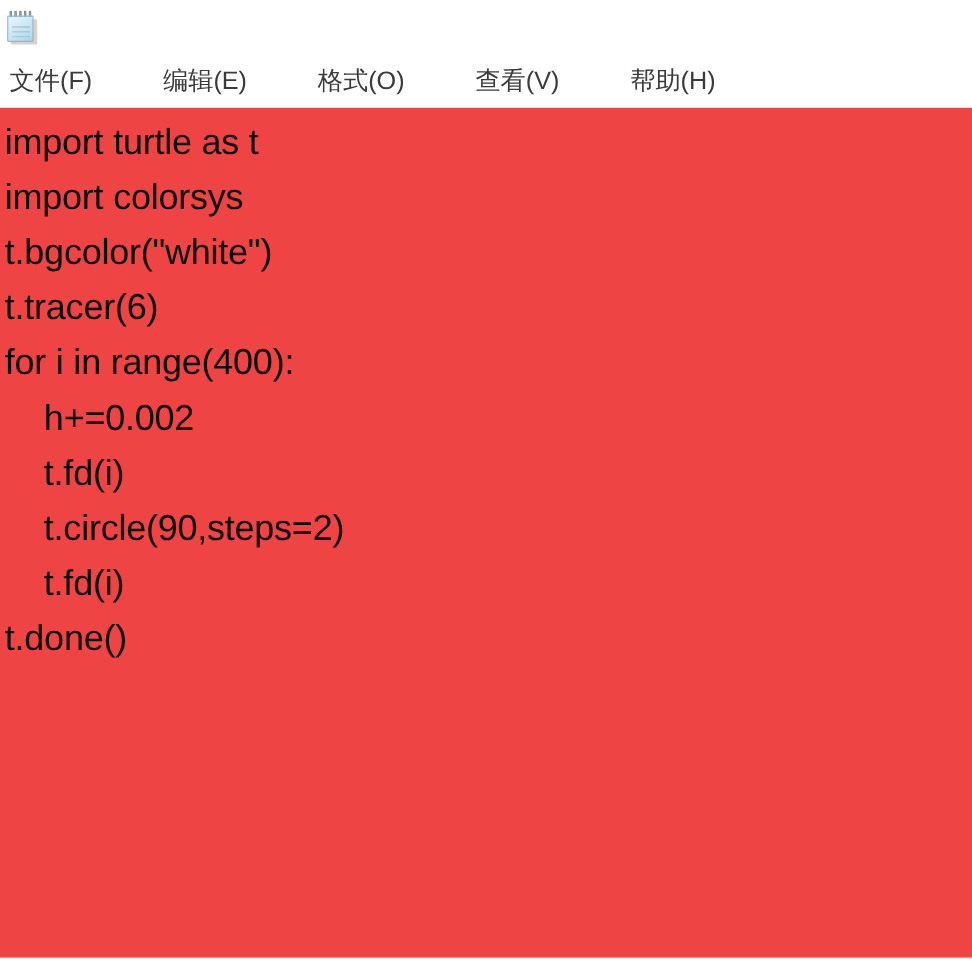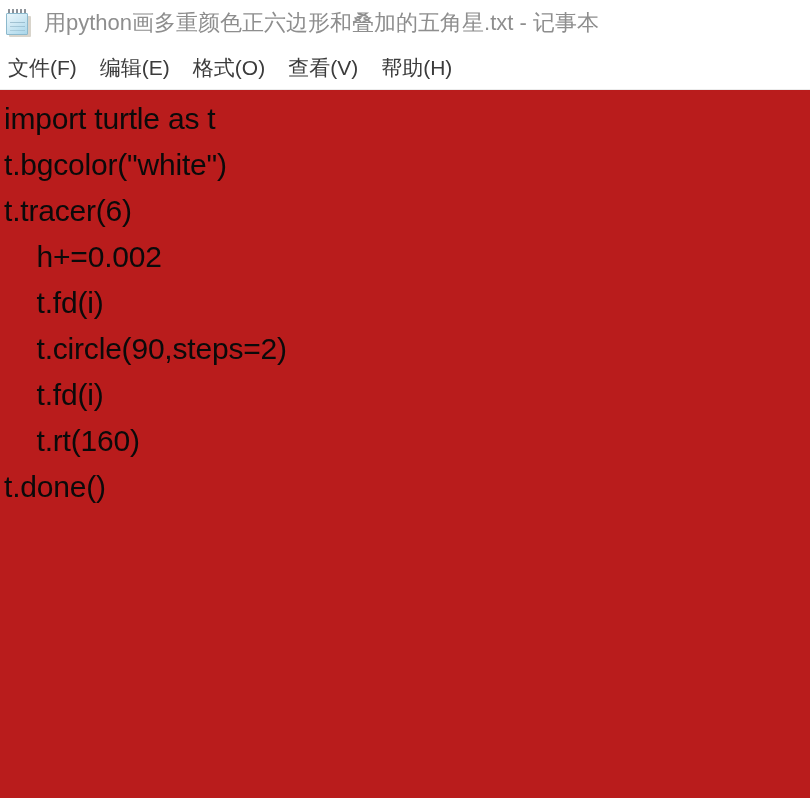--- a/index.html
+++ b/index.html
@@ -79,36 +79,37 @@
 
   
   #menubar {
     height: 44px;
     display: flex;
     align-items: center;
     padding-left: 7px;
     background: #ffffff;
     border-bottom: 1px solid #ececec;
     box-sizing: border-box;
+    gap: 36px;
   }
   .menu-item {
     font-size: 21px;
     color: #3b3b3b;
     margin-right: 21px;
     white-space: nowrap;
     line-height: 1;
     cursor: default;
     padding: 2px 1px;
   }
 
   
   #textarea {
     position: relative;
     padding: 6px 0 0 4px;
-    background: #b91c1c;
+    background: #ef4444;
     height: 708px;
     box-sizing: border-box;
     overflow: hidden;
   }
   .code-line {
     font-family: "Liberation Sans", "DejaVu Sans", sans-serif;
     font-size: 30px;
     line-height: 46px;
     color: #0a0a0a;
     white-space: pre;
@@ -123,34 +124,34 @@
     <div class="shadow"></div>
     <div class="spiral">
       <i style="left:2px"></i>
       <i style="left:6px"></i>
       <i style="left:10px"></i>
       <i style="left:14px"></i>
       <i style="left:18px"></i>
     </div>
     <div class="page"></div>
   </div>
-  <div id="title-text">用python画多重颜色正六边形和叠加的五角星.txt - 记事本</div>
 </div>
 
 <div id="menubar">
   <div class="menu-item">文件(F)</div>
   <div class="menu-item">编辑(E)</div>
   <div class="menu-item">格式(O)</div>
   <div class="menu-item">查看(V)</div>
   <div class="menu-item">帮助(H)</div>
 </div>
 
 <div id="textarea">
   <div class="code-line">import turtle as t</div>
+  <div class="code-line">import colorsys</div>
   <div class="code-line">t.bgcolor("white")</div>
   <div class="code-line">t.tracer(6)</div>
+  <div class="code-line">for i in range(400):</div>
   <div class="code-line">    h+=0.002</div>
   <div class="code-line">    t.fd(i)</div>
   <div class="code-line">    t.circle(90,steps=2)</div>
   <div class="code-line">    t.fd(i)</div>
-  <div class="code-line">    t.rt(160)</div>
   <div class="code-line">t.done()</div>
 </div>
 
 </body></html>

